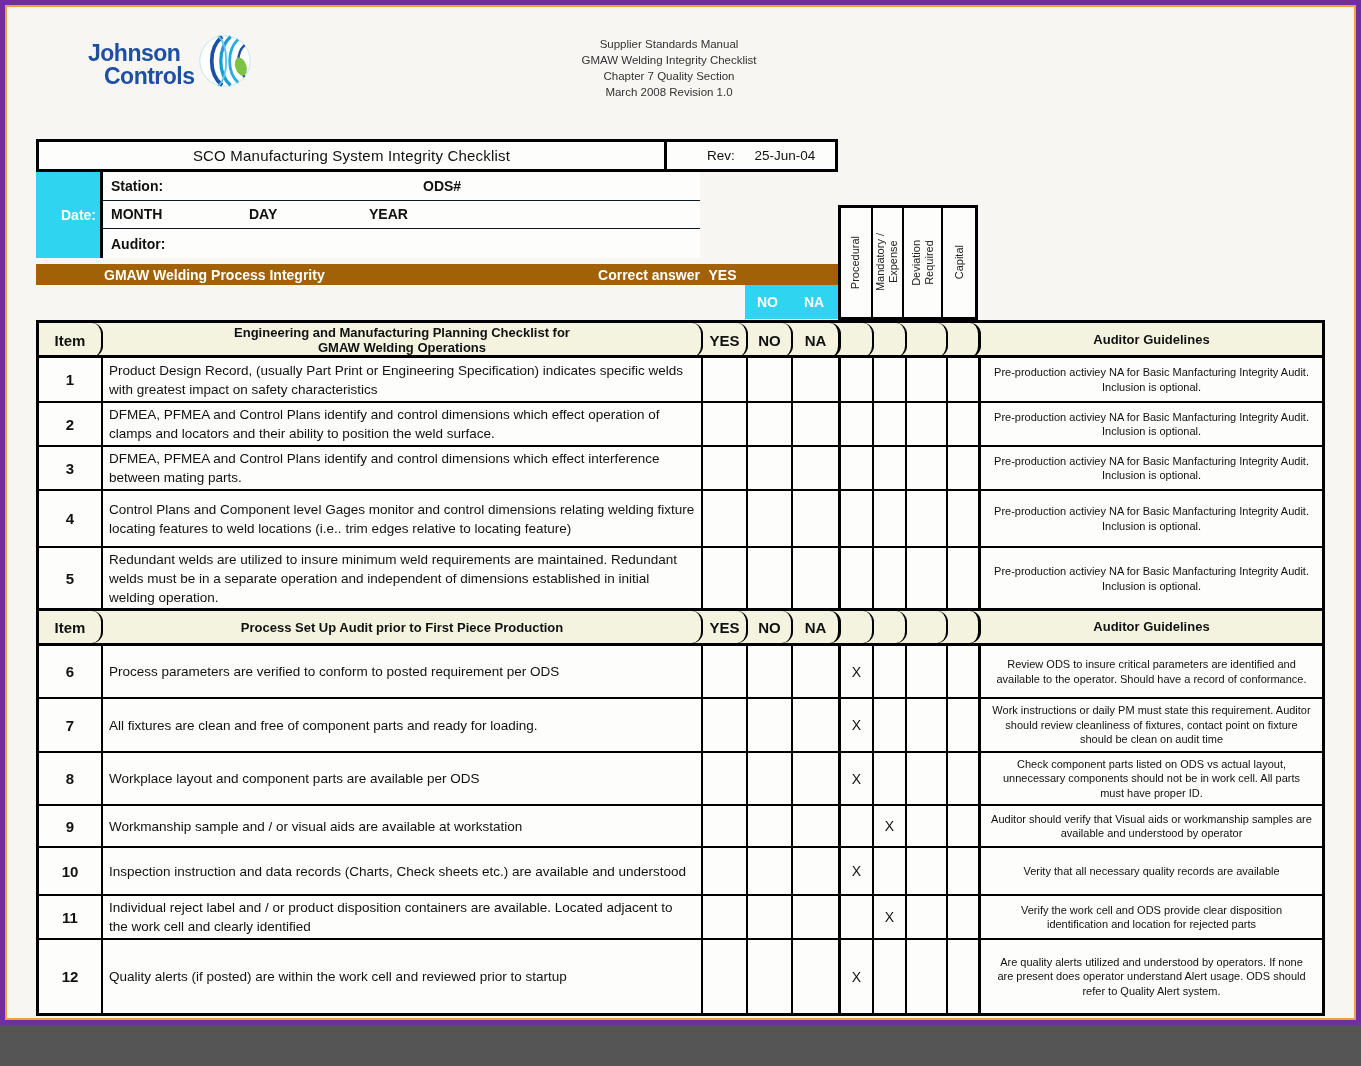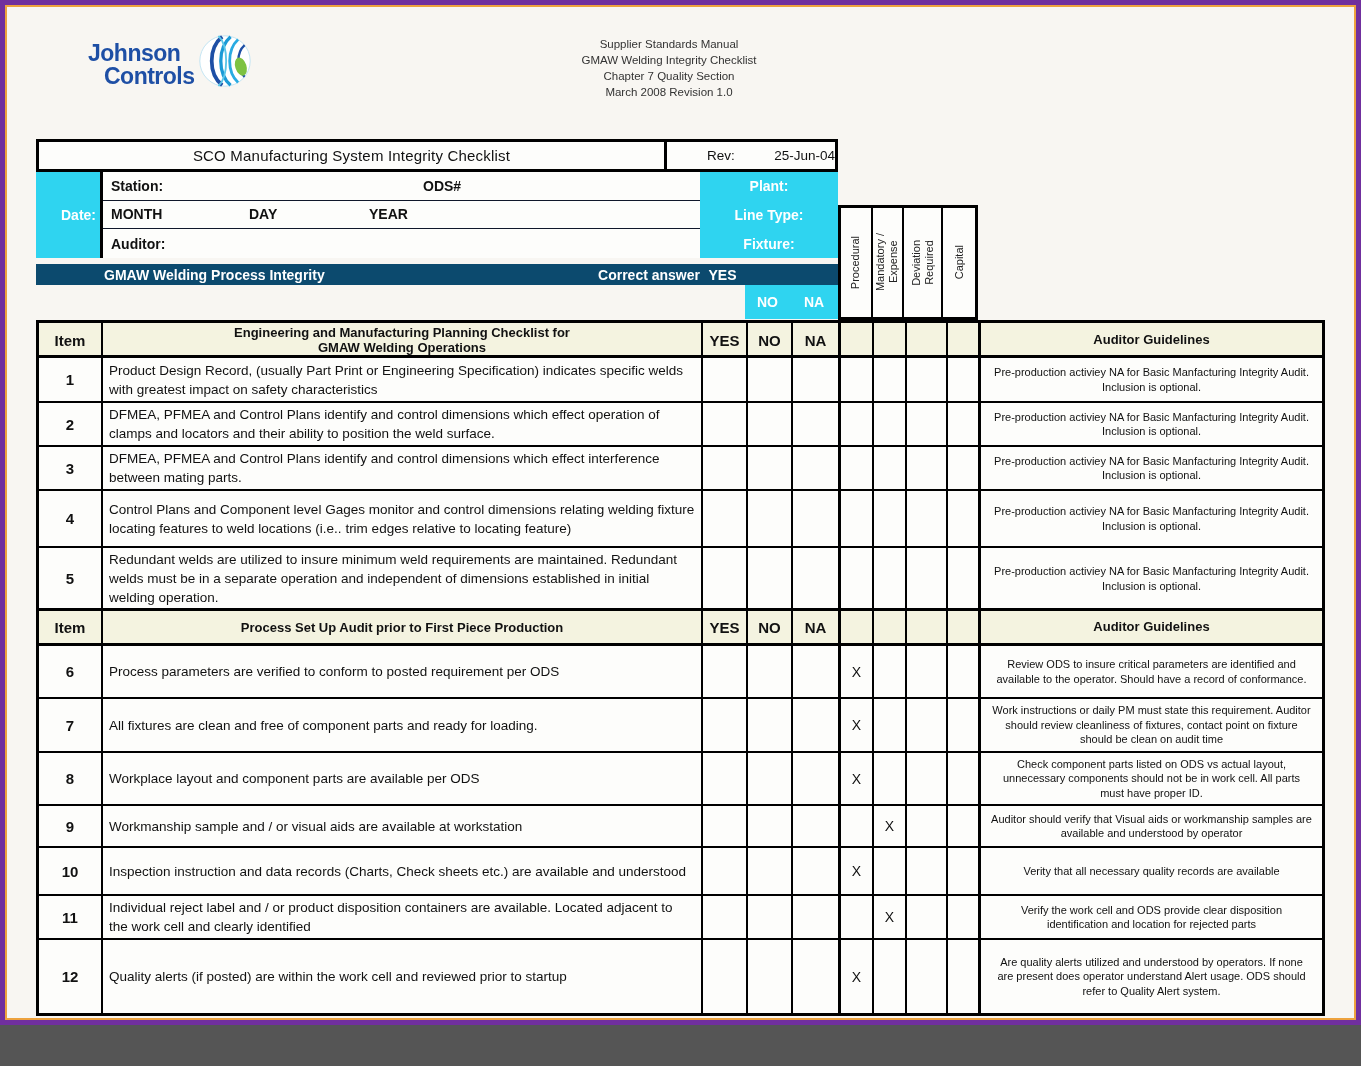--- a/index.html
+++ b/index.html
@@ -18,36 +18,36 @@
   .doc-header{position:absolute;left:504px;top:36px;width:330px;text-align:center;
               font-size:11.5px;line-height:16px;color:#333;}
 
   
   .title-row{position:absolute;left:36px;top:139px;width:802px;height:33px;display:flex;
              border:3px solid #000;background:#FDFDFB;box-sizing:border-box;}
   .title-box{flex:1;display:flex;align-items:center;justify-content:center;
              font-size:15px;letter-spacing:0.2px;}
   .rev-box{width:136px;border-left:3px solid #000;display:flex;align-items:center;font-size:13.5px;padding-left:32px;}
   .rev-box .rl{padding-left:8px;}
-  .rev-box .rv{flex:1;text-align:right;}
+  .rev-box .rv{flex:1;text-align:center;}
 
   
   .fields{position:absolute;left:36px;top:172px;width:802px;height:86px;display:grid;
           grid-template-columns:64px 600px 138px;box-sizing:border-box;}
   .date-cell{background:#2FD4F0;color:#fff;font-weight:bold;font-size:14px;
              display:flex;align-items:center;justify-content:flex-end;padding-right:4px;box-sizing:border-box;}
   .fmid{border-left:3px solid #000;display:grid;grid-template-rows:1fr 1fr 1fr;box-sizing:border-box;}
   .frow{position:relative;background:#FDFDFB;border-bottom:1px solid #0f172a;font-weight:bold;font-size:14px;box-sizing:border-box;}
   .frow span{position:absolute;top:50%;transform:translateY(-50%);}
   .fright{background:#2FD4F0;color:#fff;font-weight:bold;font-size:14px;display:grid;
           grid-template-rows:1fr 1fr 1fr;text-align:center;}
   .fright div{display:flex;align-items:center;justify-content:center;}
 
   
-  .pbar{position:absolute;left:36px;top:264px;width:802px;height:21px;background:#0c4a6e;
+  .pbar{position:absolute;left:36px;top:264px;width:802px;height:21px;background:#a16207;
         display:flex;align-items:center;color:#fff;font-weight:bold;font-size:14px;box-sizing:border-box;}
   .pbar .ptitle{margin-left:68px;}
   .pbar .sp{flex:1;}
   .pbar .yes{width:45px;text-align:center;margin-right:93px;}
   .pbar2{position:absolute;left:36px;top:285px;width:802px;height:34px;}
   .nona{position:absolute;left:709px;top:0;width:93px;height:34px;background:#2FD4F0;display:flex;
         align-items:center;color:#fff;font-weight:bold;font-size:14px;}
   .nona .no{width:45px;text-align:center;}
   .nona .na{width:48px;text-align:center;}
 
@@ -66,21 +66,21 @@
   .trow:last-child{border-bottom:none;}
   .c{border-right:2px solid #000;box-sizing:border-box;display:flex;align-items:center;}
   .c.it{justify-content:center;font-weight:bold;font-size:15px;}
   .c.de{padding:2px 6px;font-size:13.5px;line-height:19px;}
   .c.an{justify-content:center;}
   .c.ct{justify-content:center;font-size:14px;}
   .c.nae{border-right:3px solid #000;}
   .c.cte{border-right:3px solid #000;}
   .c.gd{border-right:none;justify-content:center;text-align:center;font-size:11px;line-height:14.5px;padding:2px 10px;}
   .shead{background:#F4F3E0;border-bottom:3px solid #000;}
-  .shead .c{font-weight:bold;}
+  .shead .c{font-weight:bold;border-radius:11px;}
   .shead .c.de{justify-content:center;text-align:center;font-size:13px;line-height:15px;white-space:pre-line;}
   .shead .c.an{font-size:15px;}
   .shead .c.gd{font-size:13px;}
   .bthick{border-bottom:3px solid #000;}
   .h35{height:35px;} .h45{height:45px;} .h44{height:44px;} .h57{height:57px;} .h63{height:63px;}
   .h53{height:53px;} .h54{height:54px;} .h42{height:42px;} .h48{height:48px;} .h73{height:73px;}
 
   
   .foot-file{position:absolute;left:400px;top:1060px;width:420px;text-align:center;font-size:11.5px;color:#333;}
   .foot-page{position:absolute;left:1100px;top:1021px;width:162px;text-align:right;font-size:11.5px;color:#333;}
@@ -130,25 +130,20 @@
       </div>
       <div class="frow">
         <span style="left:8px">MONTH</span>
         <span style="left:146px">DAY</span>
         <span style="left:266px">YEAR</span>
       </div>
       <div class="frow" style="border-bottom:none">
         <span style="left:8px">Auditor:</span>
       </div>
     </div>
-    <div class="fright">
-      <div>Plant:</div>
-      <div>Line Type:</div>
-      <div>Fixture:</div>
-    </div>
   </div>
 
   <div class="pbar">
     <span class="ptitle">GMAW Welding Process Integrity</span>
     <span class="sp"></span>
     <span>Correct answer</span>
     <span class="yes">YES</span>
   </div>
   <div class="pbar2">
     <div class="nona">

